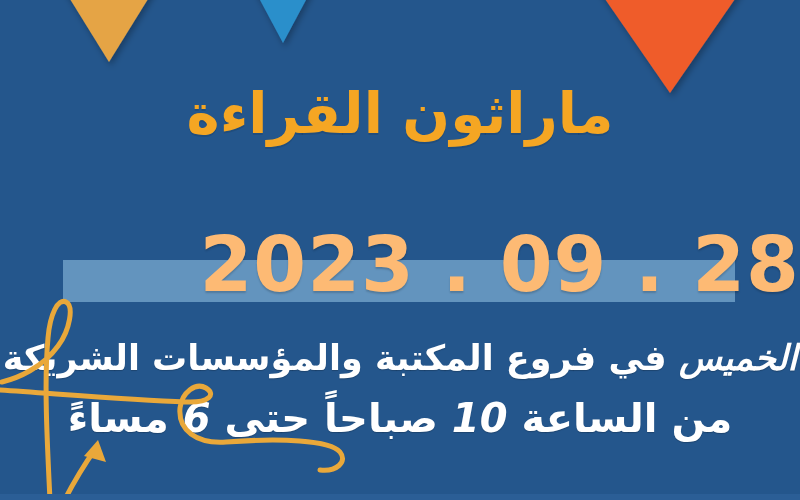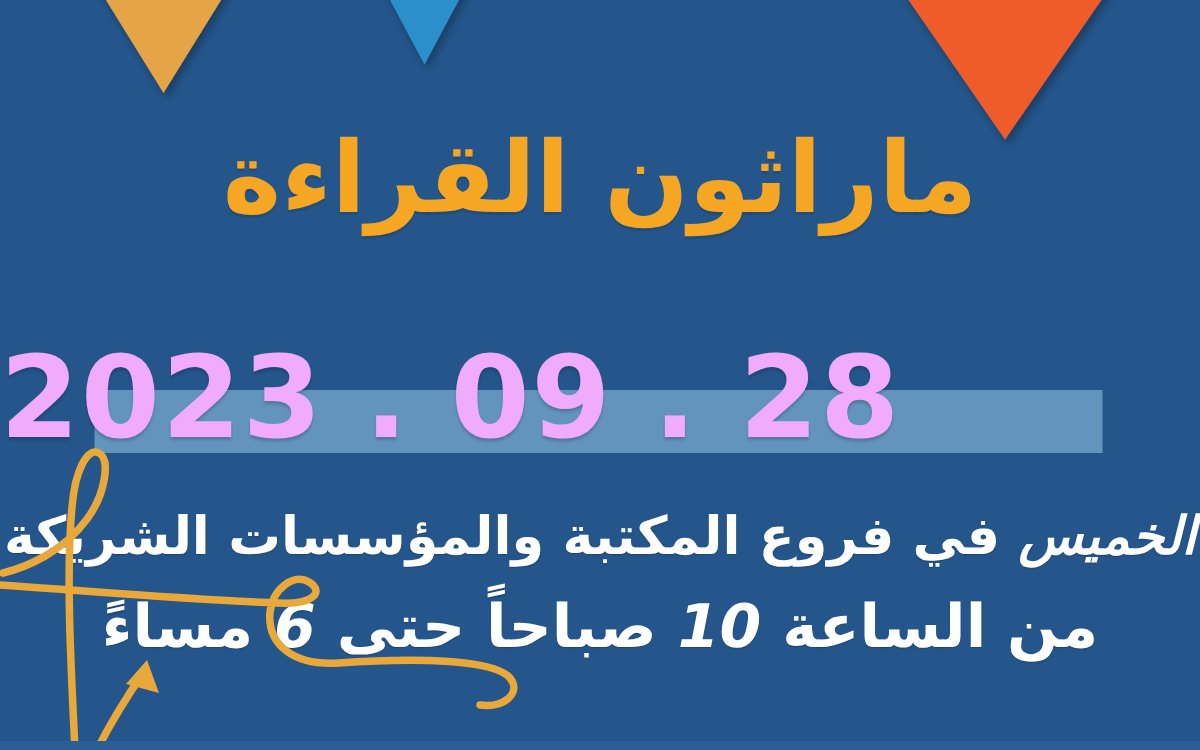--- a/index.html
+++ b/index.html
@@ -38,21 +38,21 @@
   }
 
   
   .title {
     position: absolute;
     left: 0;
     right: 0;
     top: 86px;
     text-align: center;
     color: #f5a623;
-    font-size: 66px;
+    font-size: 56px;
     line-height: 1.0;
     font-weight: 700;
     letter-spacing: 0px;
     white-space: nowrap;
     text-shadow: 0 2px 0 rgba(0,0,0,0.10);
   }
 
   
   .date-wrap {
     position: absolute;
@@ -67,23 +67,23 @@
     top: 36px;
     width: 672px;
     height: 42px;
     background: #6394be;
   }
   .date-text {
     position: absolute;
     left: 0;
     right: 0;
     top: 0;
-    text-align: left;
+    text-align: right;
     direction: ltr;
-    color: #f0abfc;
+    color: #fdba74;
     font-size: 76px;
     line-height: 82px;
     font-weight: 700;
     letter-spacing: 1px;
     white-space: nowrap;
     text-shadow: 0 2px 2px rgba(0,0,0,0.18);
   }
 
   
   .subline {

